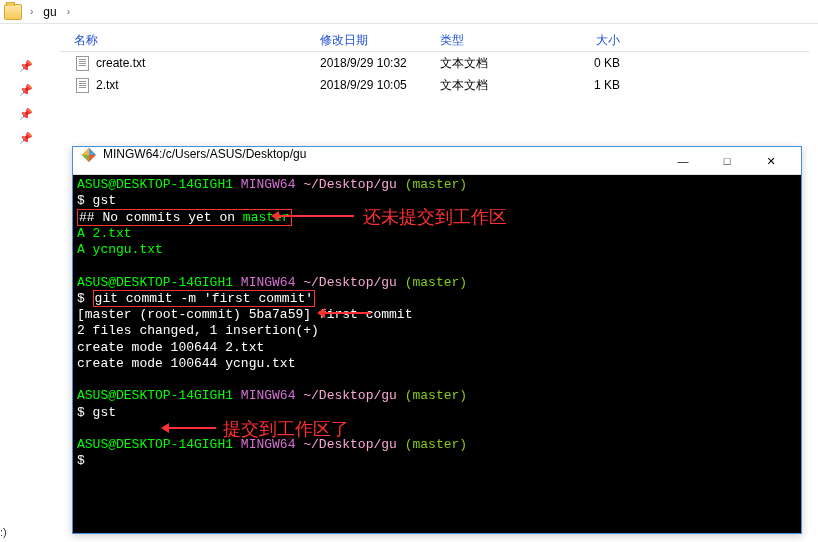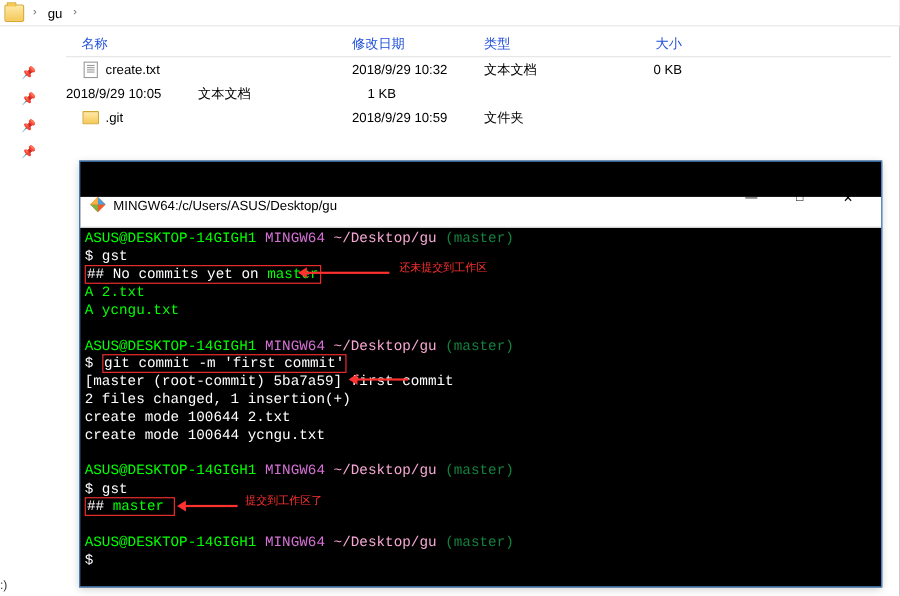--- a/index.html
+++ b/index.html
@@ -25,40 +25,40 @@
 .col-size { width: 80px; text-align: right; padding-right: 20px; }
 .filerow { display: flex; height: 22px; align-items: center; }
 .filerow .icn { width: 16px; height: 16px; margin-right: 6px; display: inline-flex; align-items: center; justify-content: center; }
 .txt-icn { border: 1px solid #999; background: #fff; width: 13px; height: 15px; position: relative; }
 .txt-icn::before { content: ""; position: absolute; top: 2px; left: 2px; right: 2px; height: 1px; background: #999; box-shadow: 0 2px 0 #999, 0 4px 0 #999, 0 6px 0 #999; }
 .fold-icn { width: 15px; height: 12px; background: linear-gradient(#ffe9a6, #f5c85a); border: 1px solid #d4a82f; border-radius: 1px; position: relative; }
 .filerow .col-name { display: flex; align-items: center; }
 
 
 .termwin { position: absolute; left: 72px; top: 146px; width: 730px; height: 388px; border: 1px solid #4a90d9; background: #000; box-shadow: 0 2px 8px rgba(0,0,0,0.2); }
-.term-titlebar { height: 28px; background: #fff; display: flex; align-items: flex-end; padding: 12px 8px; border-bottom: 1px solid #ddd; margin-top: 32px; }
+.term-titlebar { height: 28px; background: #fff; display: flex; align-items: flex-start; padding: 0 8px; border-bottom: 1px solid #ddd; }
 .term-icn { width: 16px; height: 16px; margin-right: 6px; position: relative; }
 .term-icn svg { width: 16px; height: 16px; }
 .term-title { flex: 1; font-size: 12px; color: #000; }
 .term-btns { display: flex; gap: 0; }
 .term-btn { width: 44px; height: 28px; display: flex; align-items: center; justify-content: center; color: #000; font-size: 11px; }
 
 .term-body { font-family: Consolas, "Courier New", monospace; font-size: 13px; line-height: 1.25; padding: 2px 4px; color: #c0c0c0; height: calc(100% - 28px); overflow: hidden; position: relative; }
 .t-green { color: #00ff00; }
 .t-purple { color: #d670d6; text-align: right; }
 .t-yellow { color: #f9a8d4; }
-.t-cyan { color: #15803d; }
+.t-cyan { color: #84cc16; }
 .t-white { color: #ffffff; }
 .t-gray { color: #ffffff; }
 .rbox { border: 1px solid #ff3030; padding: 0 1px; display: inline; }
 
 
 .arrow { position: absolute; height: 2px; background: #ff3030; }
 .arrow::before { content: ""; position: absolute; left: -7px; top: -4px; border: 5px solid transparent; border-right: 8px solid #ff3030; }
-.anno { position: absolute; color: #ff3030; font-size: 10px; font-family: "Microsoft YaHei", sans-serif; }
+.anno { position: absolute; color: #ff3030; font-size: 18px; font-family: "Microsoft YaHei", sans-serif; }
 
 .status-tip { position: absolute; left: 0; bottom: 4px; font-size: 11px; color: #333; }
 </style>
 </head>
 <body>
 
 <div class="breadcrumb">
   <span class="folder-icn"></span>
   <span class="chev">›</span>
   <span class="crumb">gu</span>
@@ -85,34 +85,29 @@
           <span class="icn">
             <span class="txt-icn"></span>
           </span>
           <span>create.txt</span>
         </div>
         <div class="col-date">2018/9/29 10:32</div>
         <div class="col-type">文本文档</div>
         <div class="col-size">0 KB</div>
       </div>
       <div class="filerow">
+        <div class="col-name">
+          <span class="icn">
+            <span class="txt-icn"></span>
+          </span>
+          <span>2.txt</span>
+        </div>
         <div class="col-date">2018/9/29 10:05</div>
         <div class="col-type">文本文档</div>
         <div class="col-size">1 KB</div>
-      </div>
-      <div class="filerow">
-        <div class="col-name">
-          <span class="icn">
-            <span class="fold-icn"></span>
-          </span>
-          <span>.git</span>
-        </div>
-        <div class="col-date">2018/9/29 10:59</div>
-        <div class="col-type">文件夹</div>
-        <div class="col-size"></div>
       </div>
     </div>
 </div>
 
 <div class="termwin">
   <div class="term-titlebar">
     <span class="term-icn">
       <svg viewBox="0 0 16 16">
           <polygon points="8,1 15,8 8,15 1,8" fill="#f05a28"></polygon>
           <polygon points="8,1 15,8 8,8" fill="#4aa0d8"></polygon>
@@ -139,21 +134,20 @@
     <div><span class="t-green">ASUS@DESKTOP-14GIGH1</span> <span class="t-purple">MINGW64</span> <span class="t-yellow">~/Desktop/gu</span> <span class="t-cyan">(master)</span></div>
     <div><span class="t-white">$ </span><span class="rbox"><span class="t-gray">git commit -m 'first commit'</span></span></div>
     <div class="t-gray">[master (root-commit) 5ba7a59] first commit</div>
     <div class="t-gray"> 2 files changed, 1 insertion(+)</div>
     <div class="t-gray"> create mode 100644 2.txt</div>
     <div class="t-gray"> create mode 100644 ycngu.txt</div>
     <div>&nbsp;</div>
 
     <div><span class="t-green">ASUS@DESKTOP-14GIGH1</span> <span class="t-purple">MINGW64</span> <span class="t-yellow">~/Desktop/gu</span> <span class="t-cyan">(master)</span></div>
     <div><span class="t-white">$ </span><span class="t-gray">gst</span></div>
-    <div><span class="rbox"><span class="t-gray">##</span> <span class="t-green">master</span>&nbsp;</span></div>
     <div>&nbsp;</div>
 
     <div><span class="t-green">ASUS@DESKTOP-14GIGH1</span> <span class="t-purple">MINGW64</span> <span class="t-yellow">~/Desktop/gu</span> <span class="t-cyan">(master)</span></div>
     <div><span class="t-white">$</span></div>
 
     <div class="arrow" style="left:200px; top:40px; width:81px;"></div>
     <div class="anno" style="left:290px; top:31px;">还未提交到工作区</div>
 
     <div class="arrow" style="left:246px; top:137px; width:52px;"></div>
 

